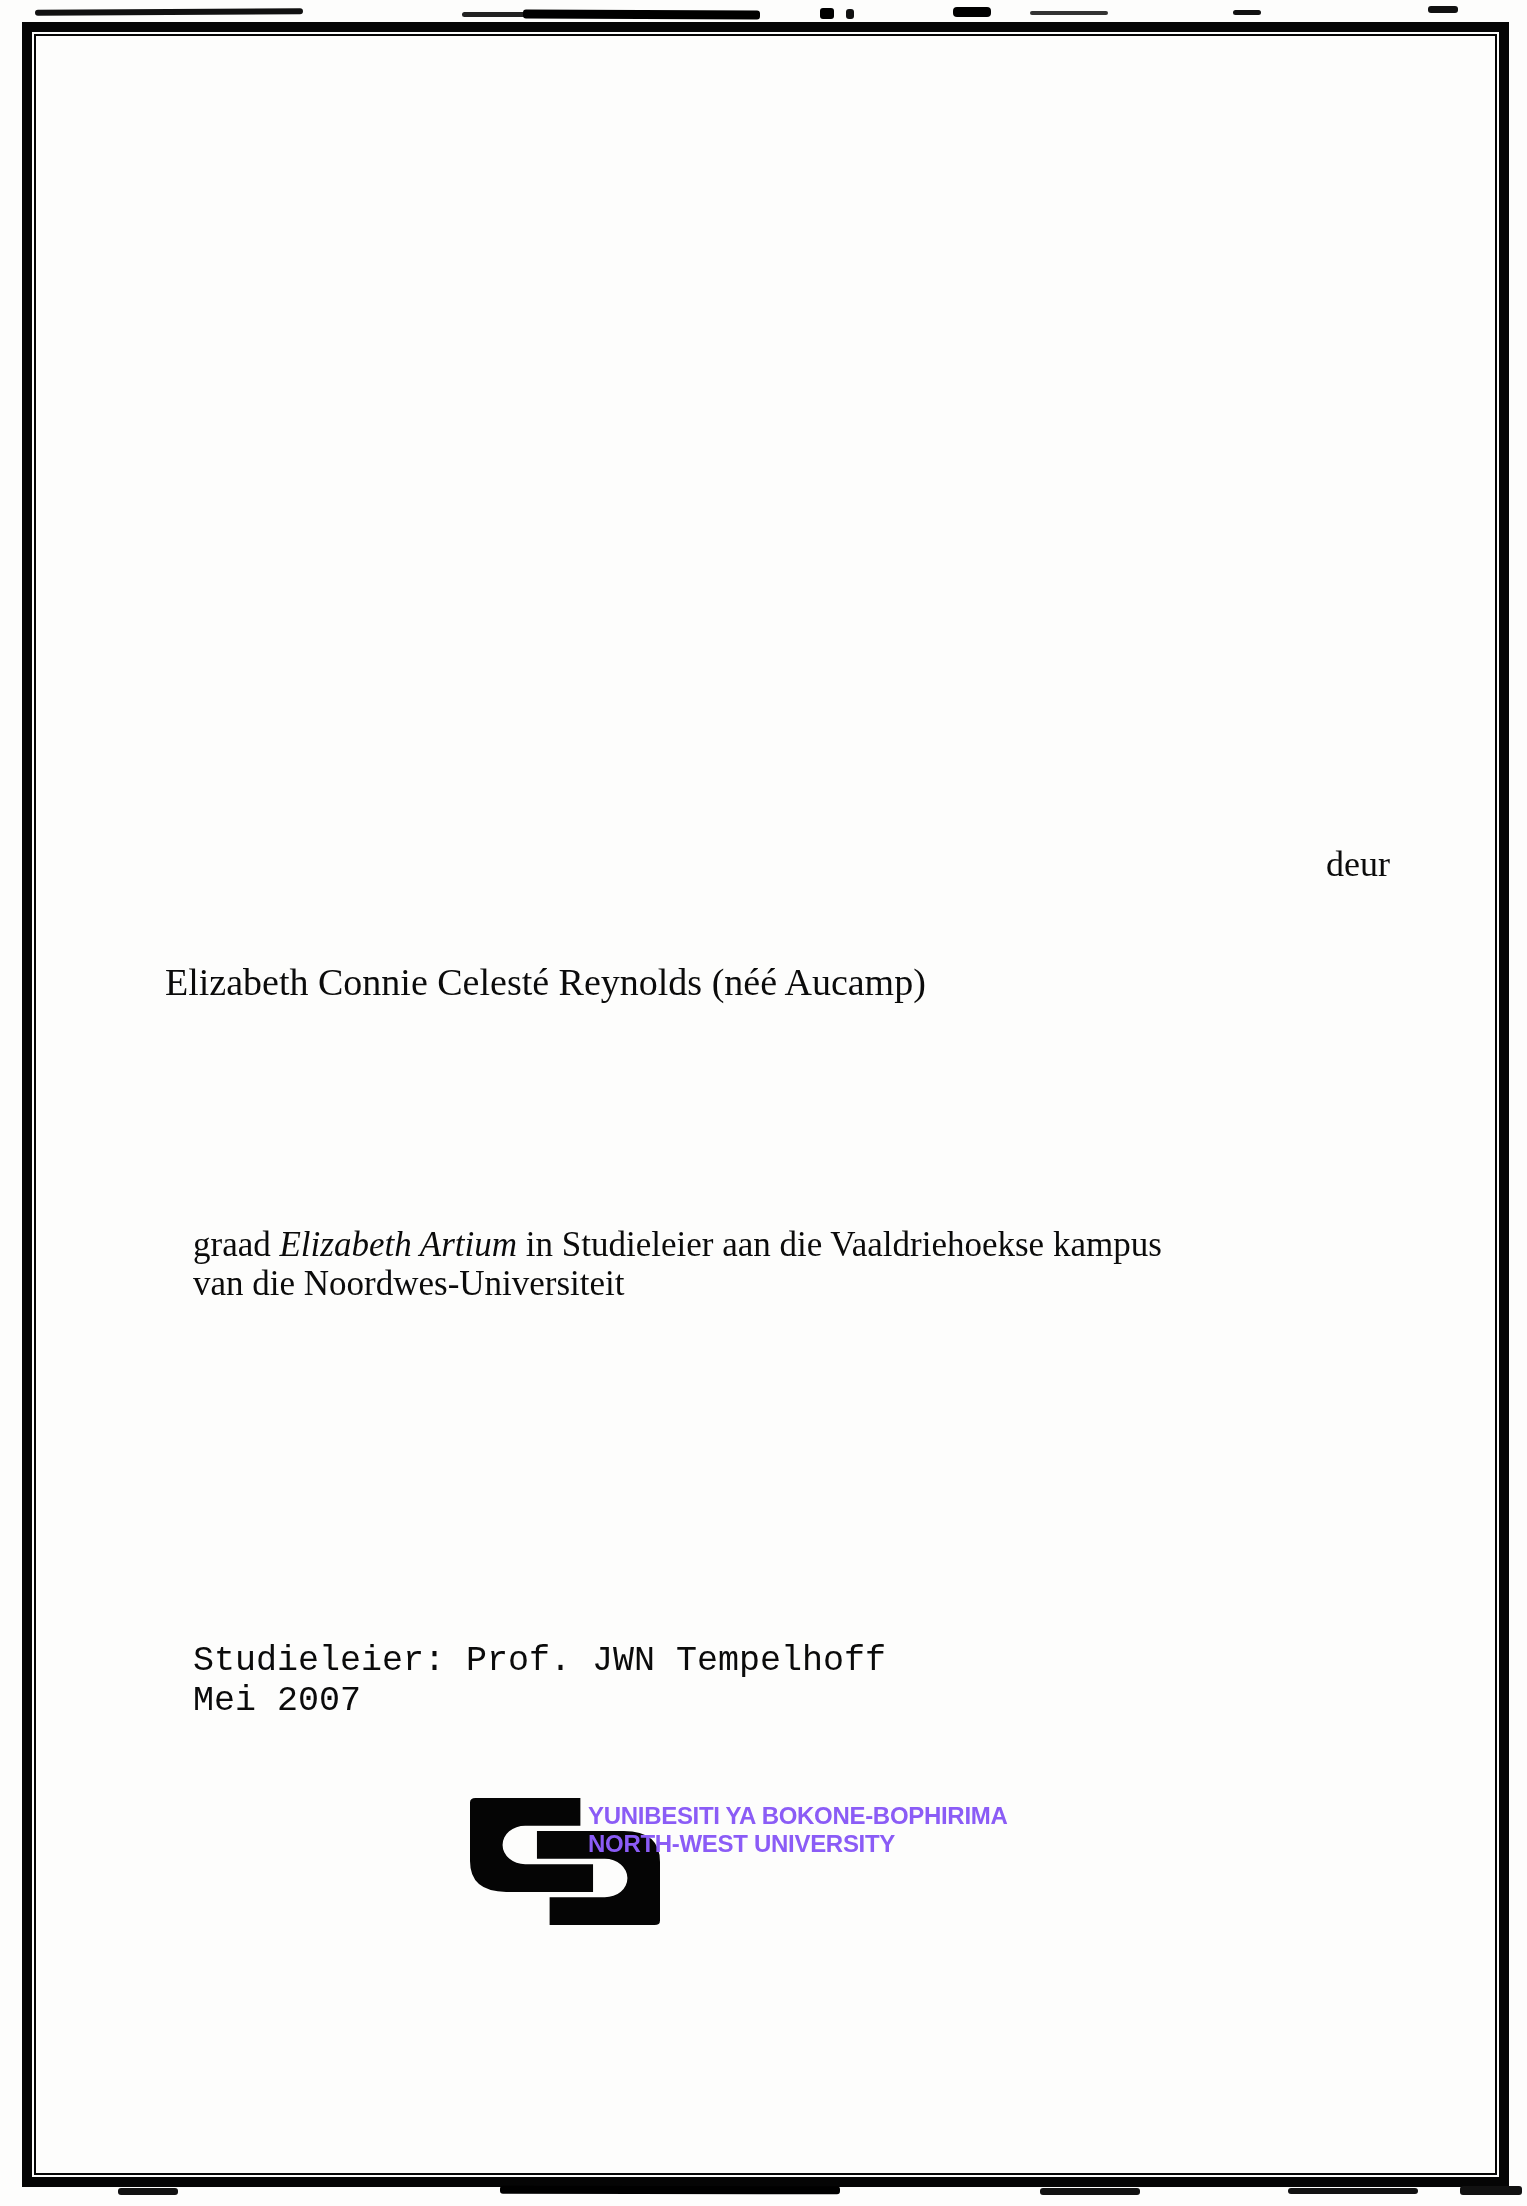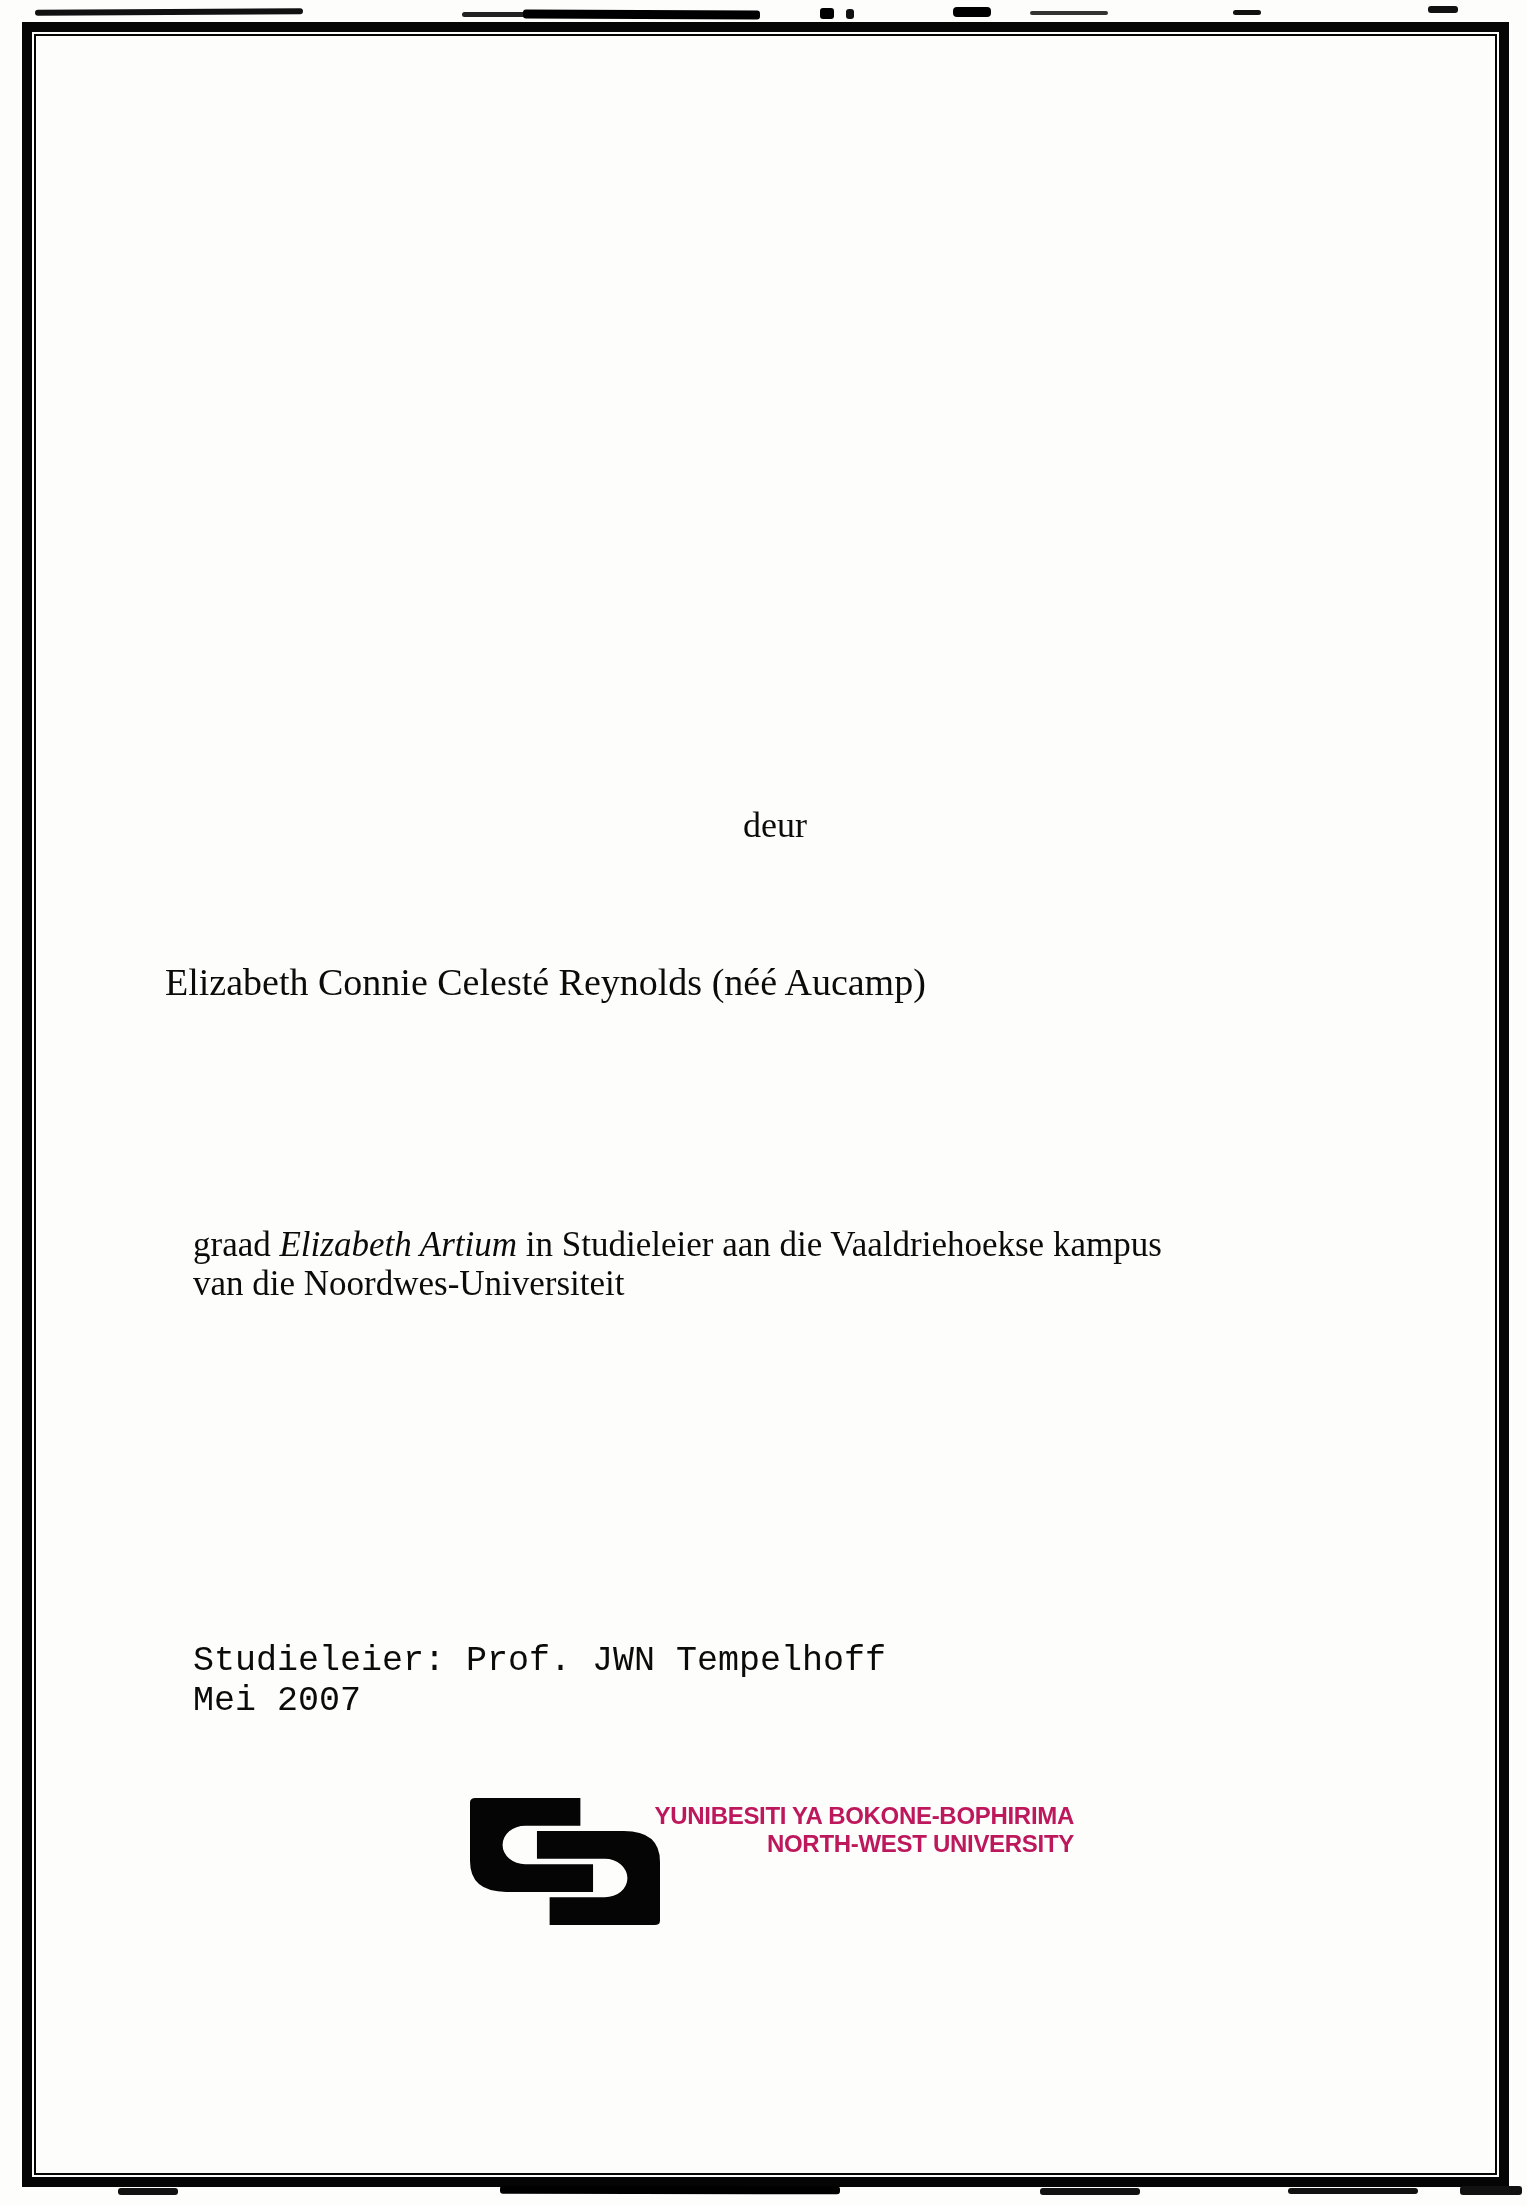--- a/index.html
+++ b/index.html
@@ -15,22 +15,22 @@
   .frame-inner{
     position:absolute;left:2px;top:2px;right:2px;bottom:2px;
     border:2px solid #050505;
   }
   
   .title{
     position:absolute;left:160px;width:1220px;top:388px;
     font-size:42px;line-height:72px;text-align:center;letter-spacing:-0.5px;
   }
   .byline{
-    position:absolute;left:160px;width:1230px;top:805px;
-    font-size:36px;line-height:40px;text-align:center;
+    position:absolute;left:160px;width:1230px;top:844px;
+    font-size:36px;line-height:40px;text-align:right;
   }
   .author{
     position:absolute;left:165px;width:1230px;top:961px;
     font-size:38px;line-height:42px;
   }
   .desc{
     position:absolute;left:193px;width:1180px;top:1225px;
     font-size:35px;line-height:39px;text-align:left;
   }
   .just{text-align:justify;text-align-last:justify;}
@@ -38,21 +38,21 @@
   .supervisor{
     position:absolute;left:193px;width:900px;top:1641px;
     font-size:35px;line-height:40px;text-align:left;font-family:Liberation Mono, monospace;
   }
   
   .logo-mark{position:absolute;left:470px;top:1798px;width:190px;height:127px;}
   .logo-mark path{fill:#050505;}
   .logo-text{
     position:absolute;left:588px;top:1802px;width:486px;
     font-family:"Liberation Sans","DejaVu Sans",sans-serif;font-weight:bold;
-    font-size:24px;line-height:28px;text-align:right;letter-spacing:-0.3px;color:#be185d;
+    font-size:24px;line-height:28px;text-align:left;letter-spacing:-0.3px;color:#8b5cf6;
   }
   
   .speck{position:absolute;background:#111;border-radius:3px;}
   .sp1{left:35px;top:9px;width:268px;height:6px;transform:rotate(-0.3deg);}
   .sp2{left:462px;top:12px;width:96px;height:5px;background:#222;}
   .sp3{left:523px;top:10px;width:237px;height:9px;transform:rotate(0.2deg);background:#000;}
   .sp4{left:820px;top:8px;width:14px;height:11px;background:#000;}
   .sp5{left:846px;top:9px;width:8px;height:10px;}
   .sp6{left:953px;top:7px;width:38px;height:10px;border-radius:4px;background:#000;}
   .sp7{left:1030px;top:11px;width:78px;height:4px;background:#333;}

